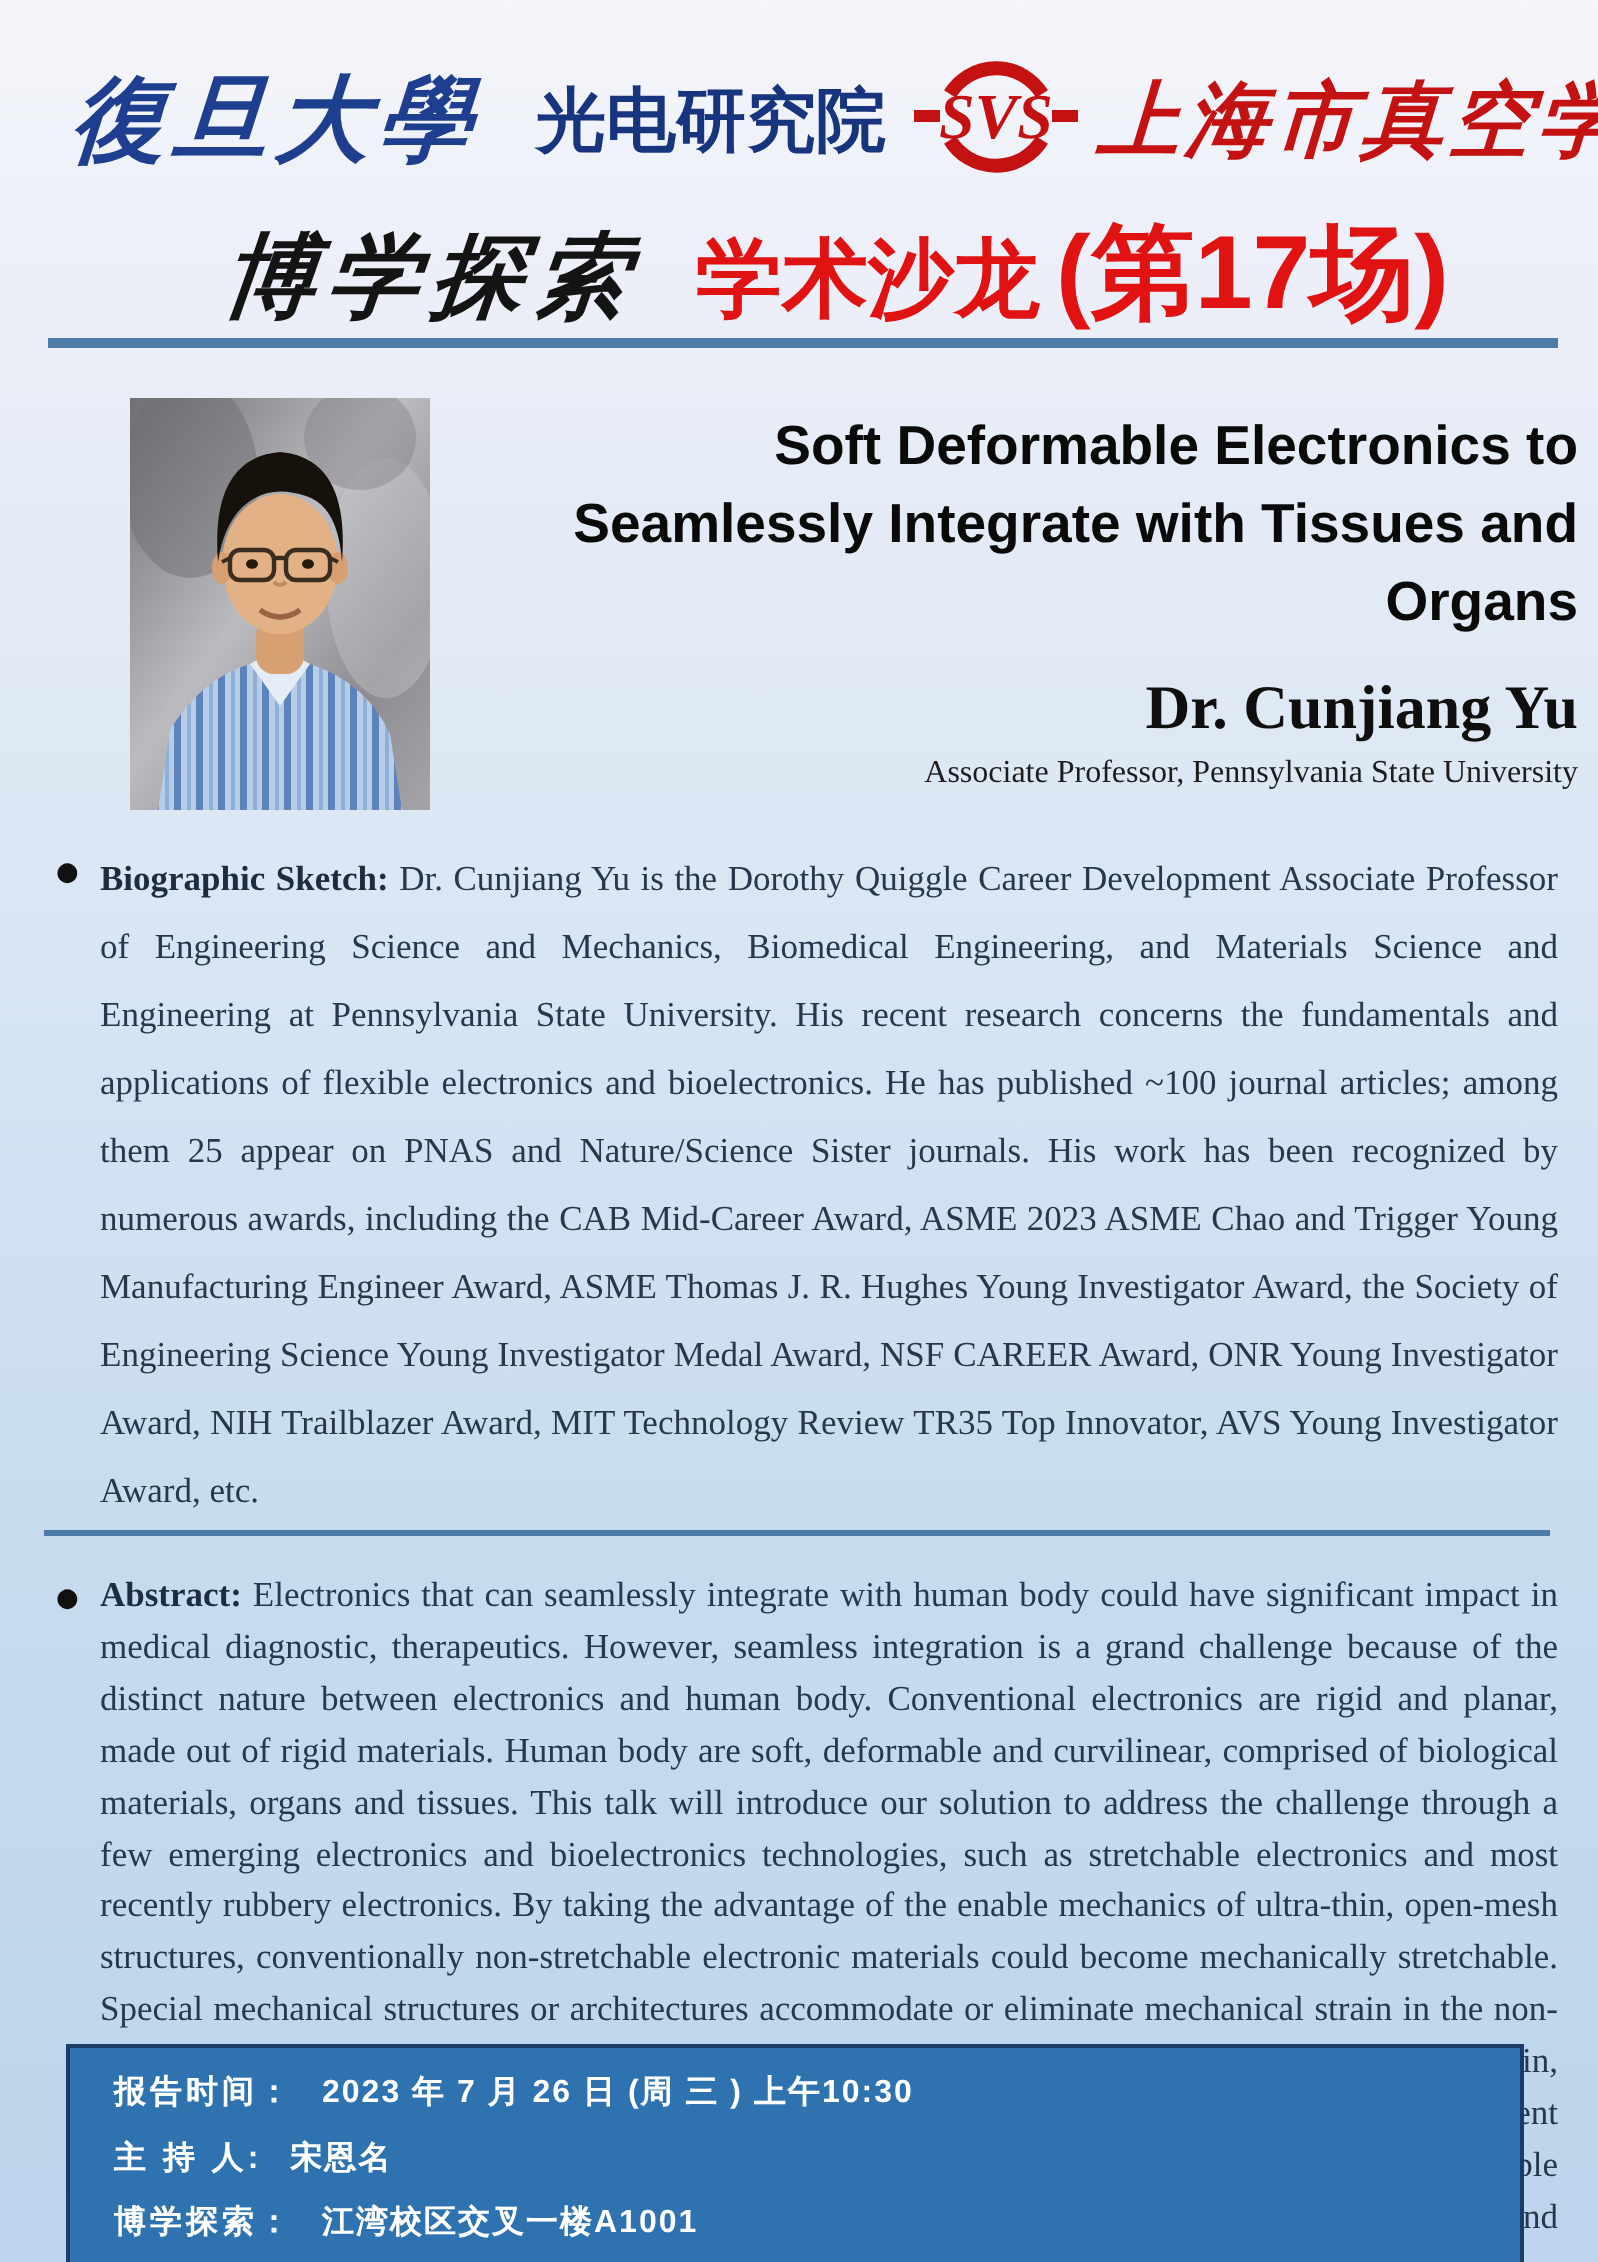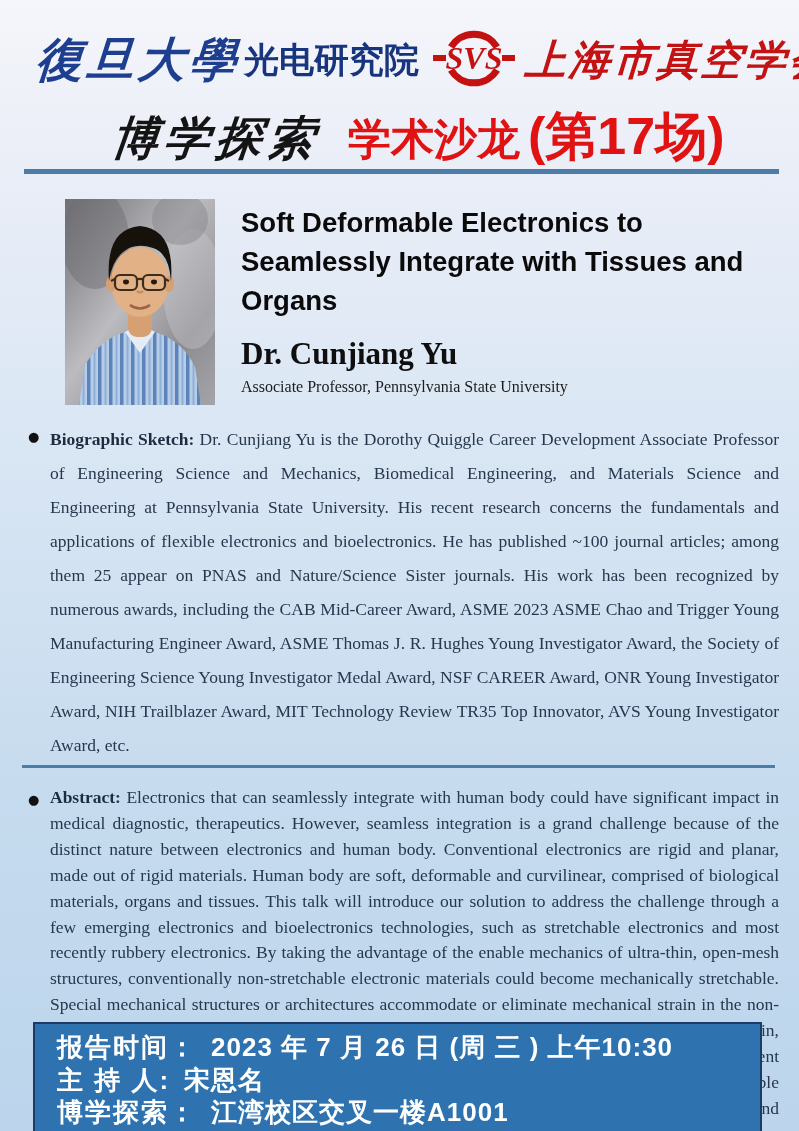--- a/index.html
+++ b/index.html
@@ -20,21 +20,21 @@
   .uni-name{
     font-family:"Liberation Serif",serif;
     font-weight:bold;font-style:italic;
     font-size:47px;color:#1e3f8f;
     margin-left:10px;letter-spacing:4px;white-space:nowrap;
     transform:skewX(-4deg);
   }
   .inst-name{
     font-family:"Liberation Serif",serif;
     font-weight:bold;font-size:35px;color:#17357f;
-    margin-left:4px;white-space:nowrap;
+    margin-left:28px;white-space:nowrap;
   }
   .svs-logo{margin-left:14px;flex:0 0 auto;}
   .society-name{
     font-family:"Liberation Serif",serif;
     font-weight:bold;font-style:italic;
     font-size:41px;color:#c41111;
     margin-left:10px;letter-spacing:3px;white-space:nowrap;
     transform:skewX(-3deg);
   }
   .header-row2{
@@ -55,21 +55,21 @@
   .series-session{
     font-family:"Liberation Sans",sans-serif;
     font-weight:bold;font-size:52px;color:#e01212;
     margin-left:8px;white-space:nowrap;
   }
   .rule1{height:5px;background:#4d7ca6;margin:9px 20px 0 24px;}
   .rule2{height:3px;background:#4d7ca6;margin:3px 24px 0 22px;}
   
   .speaker{display:flex;margin:25px 10px 0 65px;}
   .photo{flex:0 0 150px;width:150px;height:206px;}
-  .speaker-right{margin-left:26px;width:555px;}
+  .speaker-right{margin-left:26px;width:555px;text-align:right;}
   .talk-title{
     font-family:"Liberation Sans",sans-serif;
     font-weight:bold;font-size:27.5px;line-height:39px;
     color:#0a0a0a;margin-top:4px;
   }
   .speaker-name{
     font-family:"Liberation Serif",serif;
     font-weight:bold;font-size:31px;color:#0f0f0f;margin-top:16px;
   }
   .speaker-affil{
@@ -93,21 +93,21 @@
   .info-box{
     position:absolute;left:33px;top:1022px;
     width:729px;box-sizing:border-box;
     background:#2e73af;border:2px solid #1c3b66;
     padding:7px 10px 9px 22px;
   }
   .info-row{
     display:flex;align-items:baseline;
     font-family:"Liberation Sans",sans-serif;
     font-weight:bold;color:#ffffff;
-    font-size:26px;line-height:32.5px;white-space:nowrap;
+    font-size:16px;line-height:32.5px;white-space:nowrap;
   }
   .info-label{letter-spacing:2px;}
   .info-value{margin-left:14px;letter-spacing:1px;}
 </style>
 </head>
 <body>
 
 <div class="poster">
 
   <div class="header-row1">

